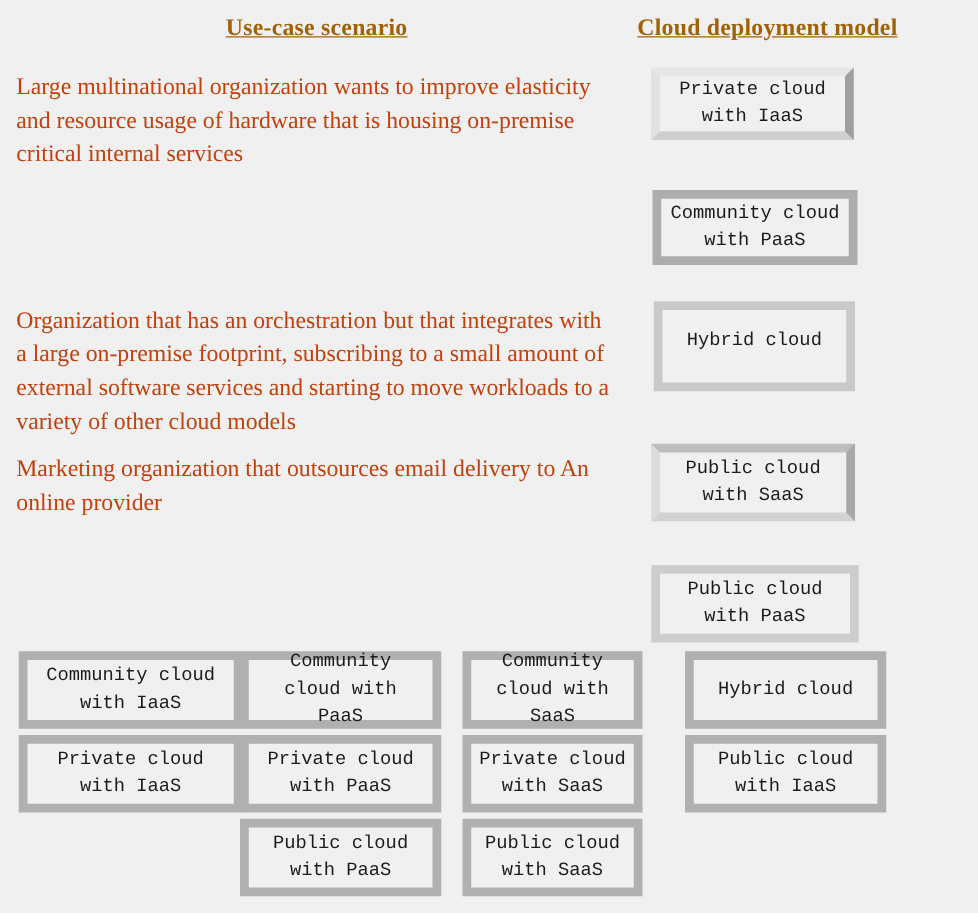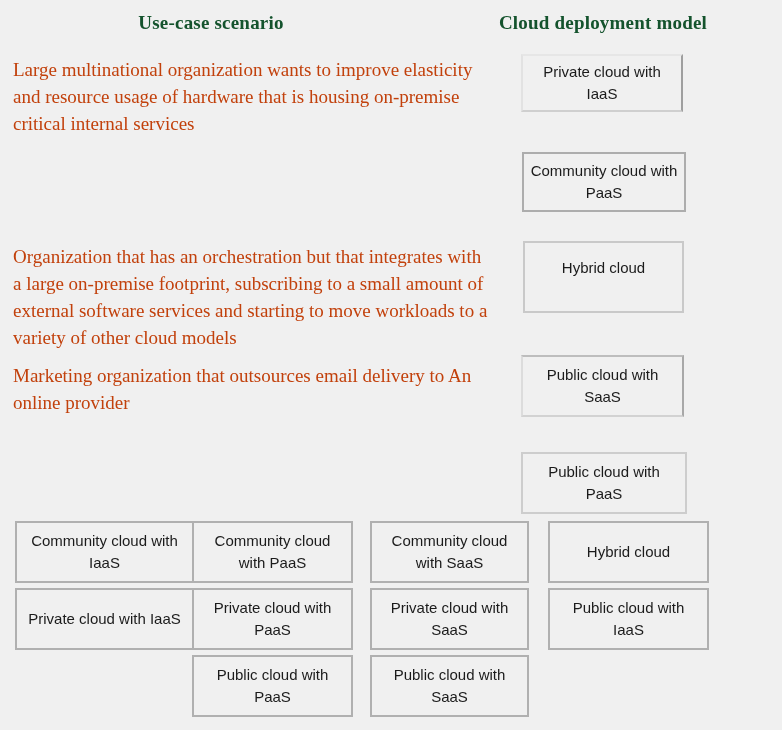--- a/index.html
+++ b/index.html
@@ -21,24 +21,25 @@
     width: 782px;
     height: 730px;
   }
 
   
   .col-header {
     position: absolute;
     font-family: "Liberation Serif", serif;
     font-weight: bold;
     font-size: 19px;
-    color: #14532d;
+    color: #a16207;
     letter-spacing: 0.2px;
     white-space: nowrap;
-    text-align: center;
+    text-align: right;
+    text-decoration: underline;
   }
   #hdr-left  { left: 96px;  top: 12px; width: 230px; }
   #hdr-right { left: 488px; top: 12px; width: 230px; }
 
   
   .scenario {
     position: absolute;
     left: 13px;
     width: 480px;
     font-family: "Liberation Serif", serif;
@@ -51,23 +52,23 @@
   #sc-1 { top: 160px; }
   #sc-2 { top: 243px; }
   #sc-3 { top: 362px; }
   #sc-4 { top: 455px; }
 
   
   .optbox {
     position: absolute;
     box-sizing: border-box;
     background: #f0f0f0;
-    border: 2px solid #4d7c0f;
+    border: 7px solid #4d7c0f;
     color: #1b1b1b;
-    font-family: Liberation Sans, sans-serif;
+    font-family: Liberation Mono, monospace;
     font-size: 15px;
     line-height: 22px;
     text-align: center;
     display: flex;
     align-items: center;
     justify-content: center;
     padding: 0 6px;
   }
   .optbox .txt { display: block; width: 100%; }
 
@@ -89,21 +90,21 @@
   #ans-4 { left: 521px; top: 452px; width: 166px; height: 62px;
            border-color: #cdcdcd; }
 
   
   .bankbox { border-color: #b0b0b0; }
   .bank-r0 { top: 521px; height: 62px; }
   .bank-r1 { top: 588px; height: 62px; }
   .bank-r2 { top: 655px; height: 62px; }
   .bank-c0 { left: 15px;  width: 179px; }
   .bank-c1 { left: 192px; width: 161px; }
-  .bank-c2 { left: 370px; width: 159px; }
+  .bank-c2 { left: 370px; width: 144px; }
   .bank-c3 { left: 548px; width: 161px; }
 </style>
 </head>
 <body>
 
 <div id="stage">
 
   <div class="col-header" id="hdr-left">Use-case scenario</div>
   <div class="col-header" id="hdr-right">Cloud deployment model</div>
 

